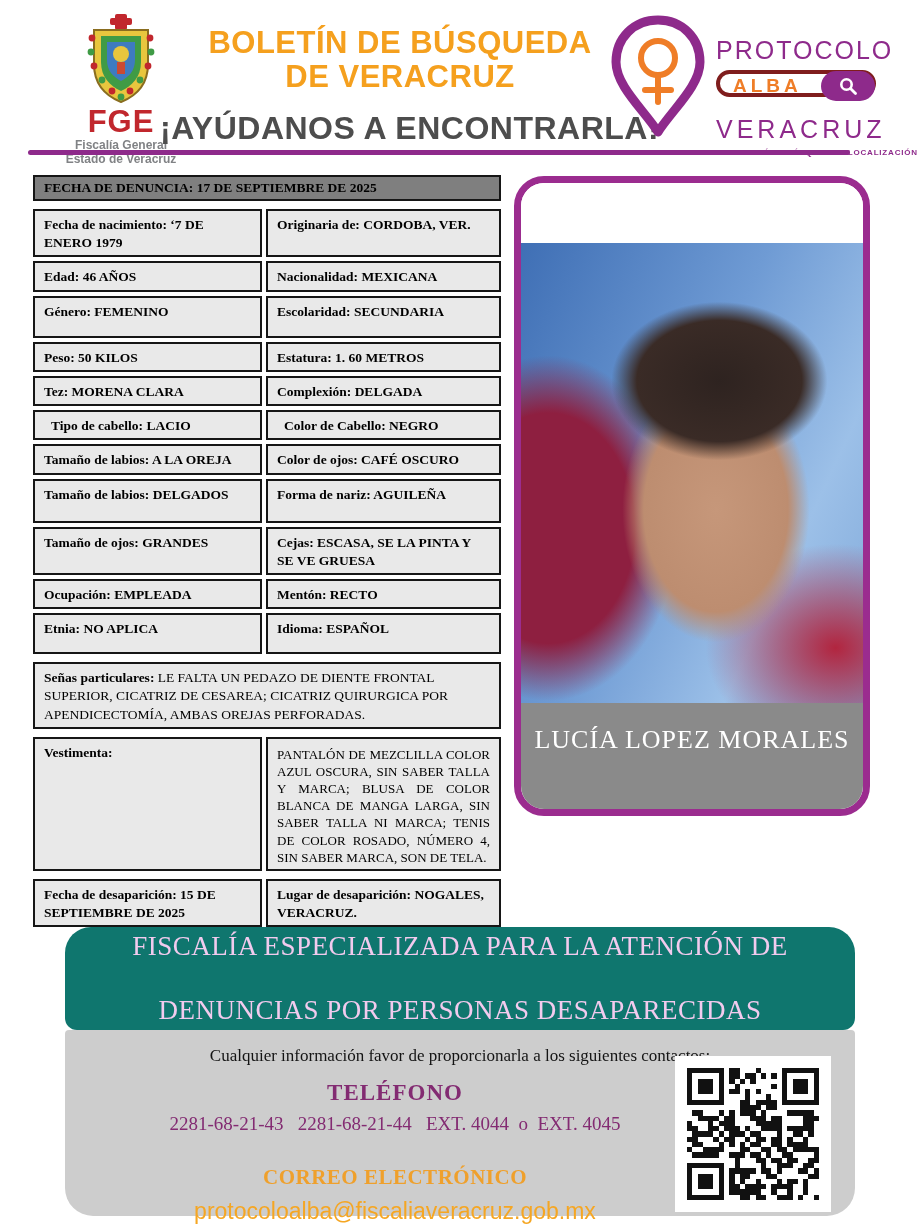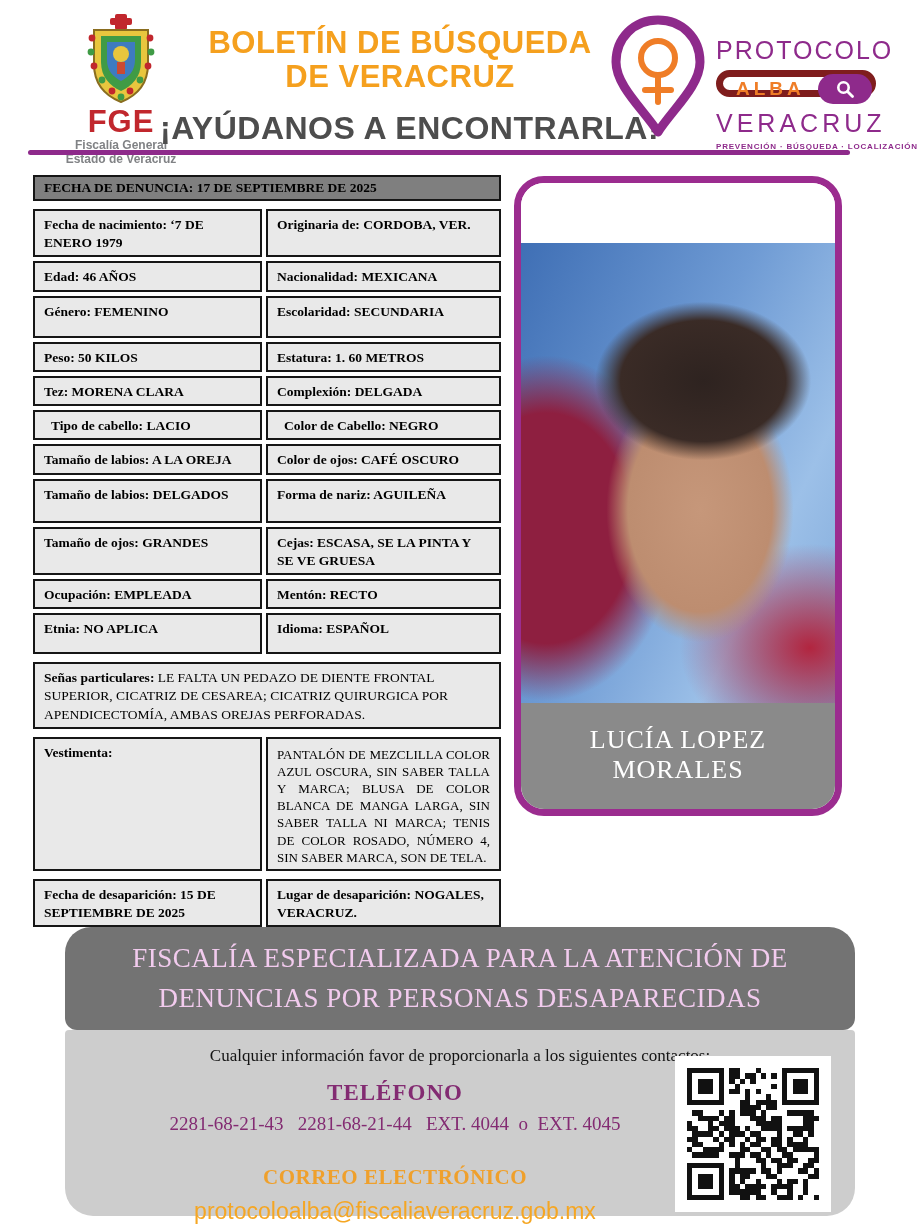--- a/index.html
+++ b/index.html
@@ -16,21 +16,21 @@
   .fge-acronym { font-family:"Liberation Sans", sans-serif; font-weight:900; font-size:31px; color:#C1272D; letter-spacing:1px; line-height:1; margin-top:2px; }
   .fge-tagline { font-family:"Liberation Sans", sans-serif; font-weight:700; font-size:12px; color:#808285; line-height:1.15; margin-top:2px; }
 
   .title-block { position:absolute; left:160px; top:26px; width:480px; text-align:center; font-family:"Liberation Sans", sans-serif; }
   .title-line { font-weight:800; font-size:31px; color:#F5A01E; line-height:1.1; letter-spacing:0.5px; }
   .subtitle { font-weight:800; font-size:32px; color:#4D4D4D; letter-spacing:0.5px; margin-top:16px; white-space:nowrap; }
 
   .alba-logo { position:absolute; left:610px; top:14px; display:flex; gap:10px; align-items:flex-start; }
   .alba-right { width:178px; padding-top:22px; font-family:"Liberation Sans", sans-serif; }
   .alba-word1 { font-size:25px; color:#8E2A8B; letter-spacing:2px; font-weight:400; }
-  .alba-pill { position:relative; width:160px; height:27px; border:7px solid #7f1d1d; border-radius:16px; margin:5px 0 12px 0; }
+  .alba-pill { position:relative; width:160px; height:27px; border:4px solid #7f1d1d; border-radius:16px; margin:5px 0 18px 0; }
   .alba-word2 { position:absolute; left:13px; top:1px; font-size:19px; font-weight:800; color:#EF7D27; letter-spacing:4px; }
   .alba-search { position:absolute; right:-3px; top:-3px; width:54px; height:30px; background:#8E2A8B; border-radius:15px; display:flex; align-items:center; justify-content:center; }
   .alba-word3 { font-size:25px; color:#8E2A8B; letter-spacing:4px; font-weight:400; }
   .alba-tagline { font-size:8px; font-weight:700; color:#8E2A8B; letter-spacing:0.8px; margin-top:4px; white-space:nowrap; }
 
   .divider { position:absolute; left:28px; top:150px; width:822px; height:5px; background:#8E2A8B; border-radius:3px; }
 
   
   .report-table { position:absolute; left:33px; top:175px; width:468px; display:flex; flex-direction:column; gap:8px; }
   .thead {
@@ -57,42 +57,42 @@
   #detail-rows .trow:nth-child(9) .cell { min-height:27px; }
   #detail-rows .trow:nth-child(10) .cell { min-height:27px; }
   #detail-rows .trow:nth-child(11) .cell { min-height:41px; }
   .senas-cell { min-height:56px; }
   .vest-row .cell { min-height:110px; }
   .vest-row .cell.right { text-align:justify; font-weight:400; font-size:13px; line-height:1.32; padding-top:7px; }
   .last-row .cell { min-height:45px; }
 
   
   .photo-card {
-    position:absolute; left:514px; top:176px; width:328px; height:640px;
+    position:absolute; left:514px; top:176px; width:356px; height:640px;
     border:7px solid #9B2C8F; border-radius:30px; background:#fff; overflow:hidden;
     display:flex; flex-direction:column;
   }
   .photo-gap { height:60px; background:#fff; }
   .photo-area {
     height:460px;
     background:
       radial-gradient(ellipse 150px 110px at 58% 30%, #2e2320 0%, #3a2b26 55%, rgba(58,43,38,0) 72%),
       radial-gradient(ellipse 120px 170px at 57% 58%, #c6977a 0%, #bd8d70 60%, rgba(189,141,112,0) 78%),
       radial-gradient(ellipse 180px 240px at 8% 62%, #8E1F40 0%, #8E1F40 48%, rgba(142,31,64,0) 72%),
       radial-gradient(ellipse 200px 160px at 92% 88%, #B2253F 0%, rgba(178,37,63,0) 65%),
       linear-gradient(115deg, #3f6fb5 0%, #6f9bd4 45%, #9cc0e8 75%, #7fa8d9 100%);
   }
   .name-band { flex:1; background:#8A8A8A; text-align:center; padding-top:22px; }
   .person-name { font-size:26px; letter-spacing:1px; color:#ffffff; }
 
   
   .footer-banner {
     position:absolute; left:65px; top:927px; width:790px; height:103px;
-    background:#737373; border-radius:26px 26px 12px 12px;
-    display:flex; flex-direction:column; justify-content:center; text-align:center;
+    background:#0f766e; border-radius:26px 26px 12px 12px;
+    display:flex; flex-direction:column; justify-content:space-between; text-align:center;
   }
   .banner-line { color:#F2CBEE; font-size:27px; line-height:1.45; letter-spacing:0.5px; }
 
   .footer-panel {
     position:absolute; left:65px; top:1030px; width:790px; height:186px;
     background:#CDCDCD; border-radius:4px 4px 28px 28px;
   }
   .contact-intro { text-align:center; padding-top:16px; font-size:17px; color:#141414; }
   .contact-col { position:absolute; left:30px; top:50px; width:600px; text-align:center; }
   .phone-title { font-size:23px; color:#832B72; letter-spacing:1px; font-weight:600; }

